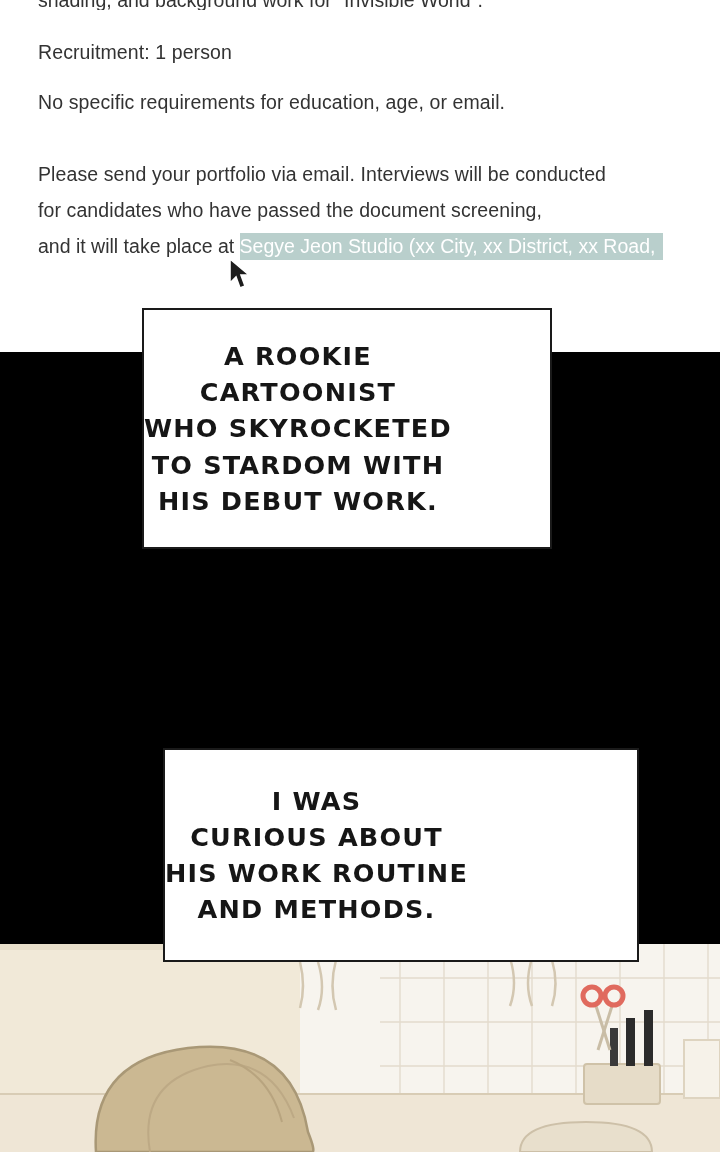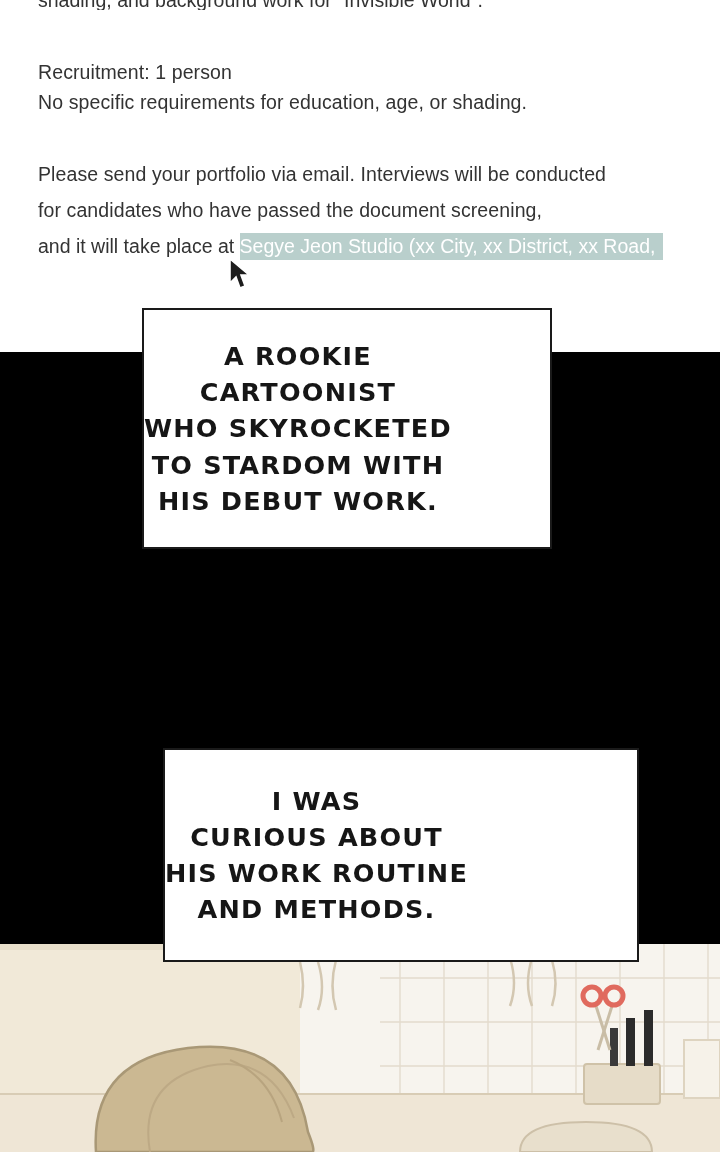--- a/index.html
+++ b/index.html
@@ -40,21 +40,21 @@
     overflow: hidden;
   }
   .t-clipped-inner {
     position: absolute;
     left: 38px;
     top: -11px;
     font-size: 19.5px;
     color: #333333;
     white-space: nowrap;
   }
-  .l1 { top: 61px; }
+  .l1 { top: 41px; }
   .l2 { top: 91px; }
   .l3 { top: 163px; }
   .l4 { top: 199px; }
 
   .sel-wrap {
     position: absolute;
     left: 38px;
     top: 235px;
     font-size: 19.5px;
     color: #333333;
@@ -134,21 +134,21 @@
 <div id="page">
 
   <div class="text-block">
 
     <div class="t-clipped-wrap">
       <div class="t-clipped-inner">shading, and background work for "Invisible World".</div>
     </div>
 
     <div class="t-line l1">Recruitment: 1 person</div>
 
-    <div class="t-line l2">No specific requirements for education, age, or shading.</div>
+    <div class="t-line l2">No specific requirements for education, age, or email.</div>
 
     <div class="t-line l3">Please send your portfolio via email. Interviews will be conducted</div>
 
     <div class="t-line l4">for candidates who have passed the document screening,</div>
 
     <div class="sel-wrap"><span>and it will take place at </span><span class="sel-highlight">Segye Jeon Studio (xx City, xx District, xx Road,</span></div>
   </div>
 
   <div class="cursor">
     <svg width="26" height="34" viewBox="0 0 26 34">

